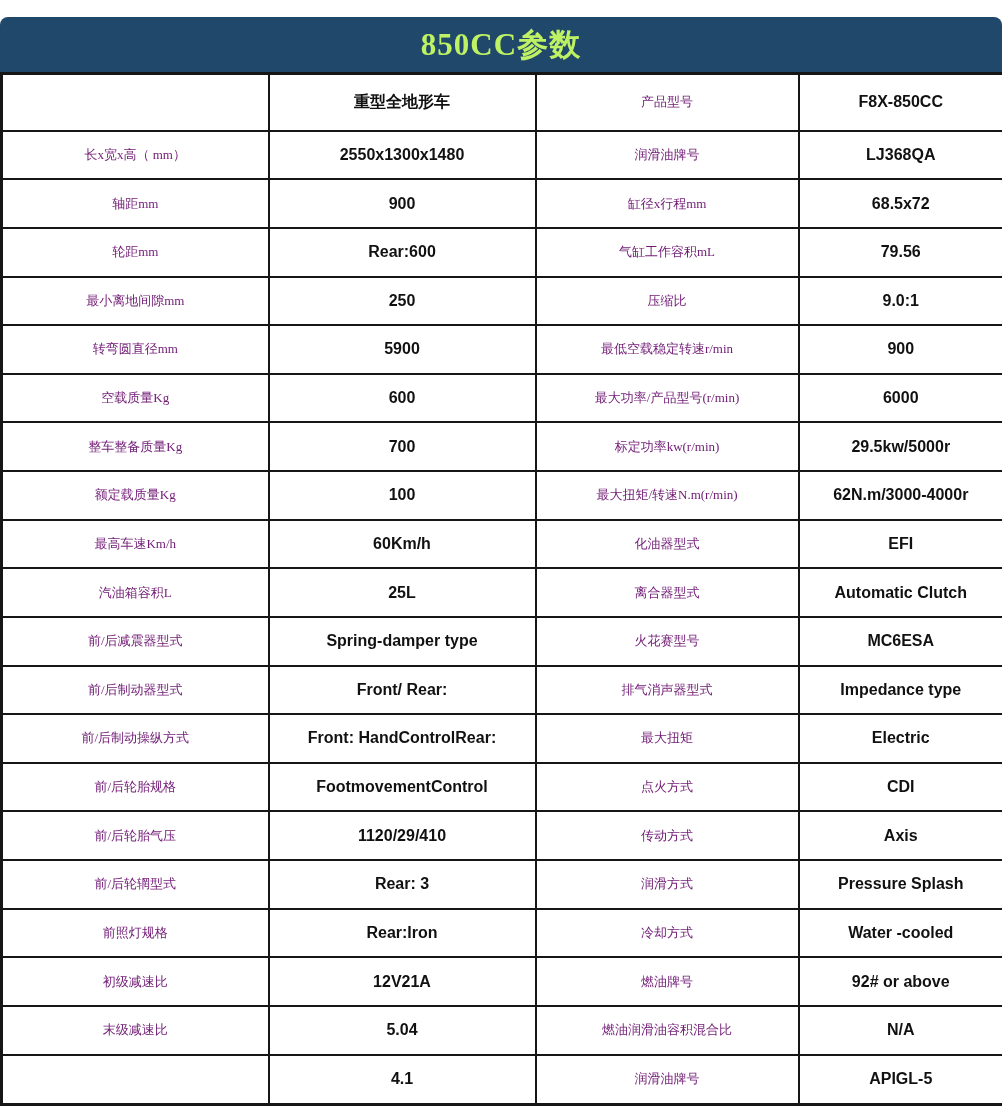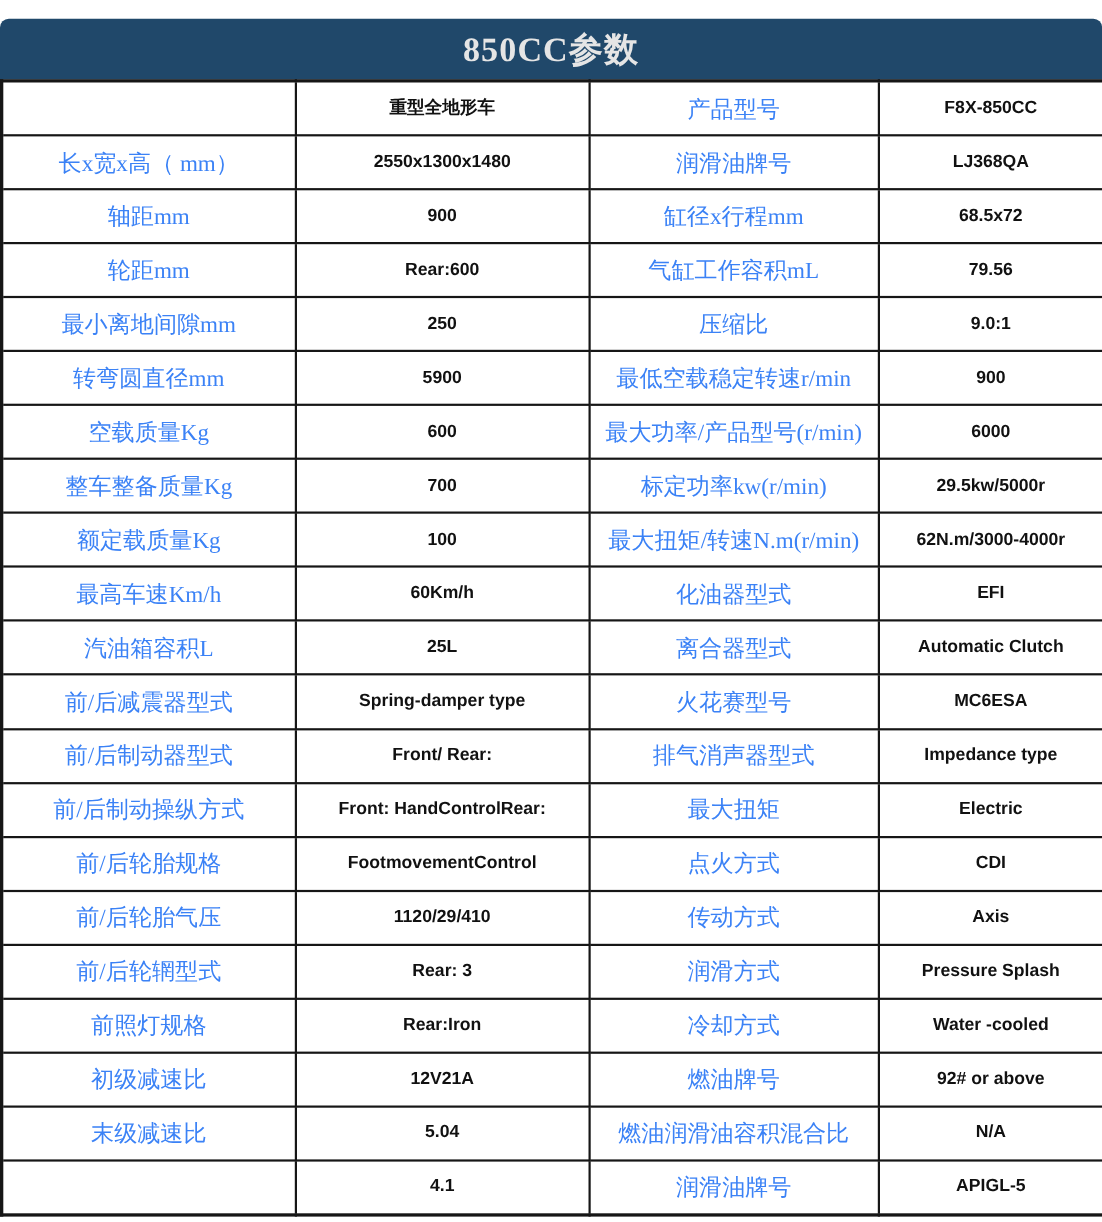--- a/index.html
+++ b/index.html
@@ -21,21 +21,21 @@
     left: 0;
     width: 1002px;
     height: 55px;
     background: #20486a;
     border-radius: 8px 8px 0 0;
     display: flex;
     align-items: center;
     justify-content: center;
   }
   .title-band .title {
-    color: #e5e5e5;
+    color: #bef264;
     font-family: "Liberation Serif", "DejaVu Serif", serif;
     font-weight: bold;
     font-size: 31px;
     letter-spacing: 1px;
   }
   table.spec-table {
     position: absolute;
     top: 72px;
     left: 0;
     width: 1002px;
@@ -46,22 +46,22 @@
   }
   table.spec-table td {
     border: 2px solid #161616;
     text-align: center;
     vertical-align: middle;
     padding: 0 6px;
     overflow: hidden;
   }
   td.label-cell {
     font-family: "Liberation Serif", "DejaVu Serif", serif;
-    font-size: 21px;
-    color: #3b82f6;
+    font-size: 13px;
+    color: #701a75;
   }
   td.value-cell {
     font-family: "Liberation Sans", "DejaVu Sans", sans-serif;
     font-size: 16px;
     font-weight: 600;
     color: #111111;
     margin-left: 32px;
   }
 </style>
 </head>

